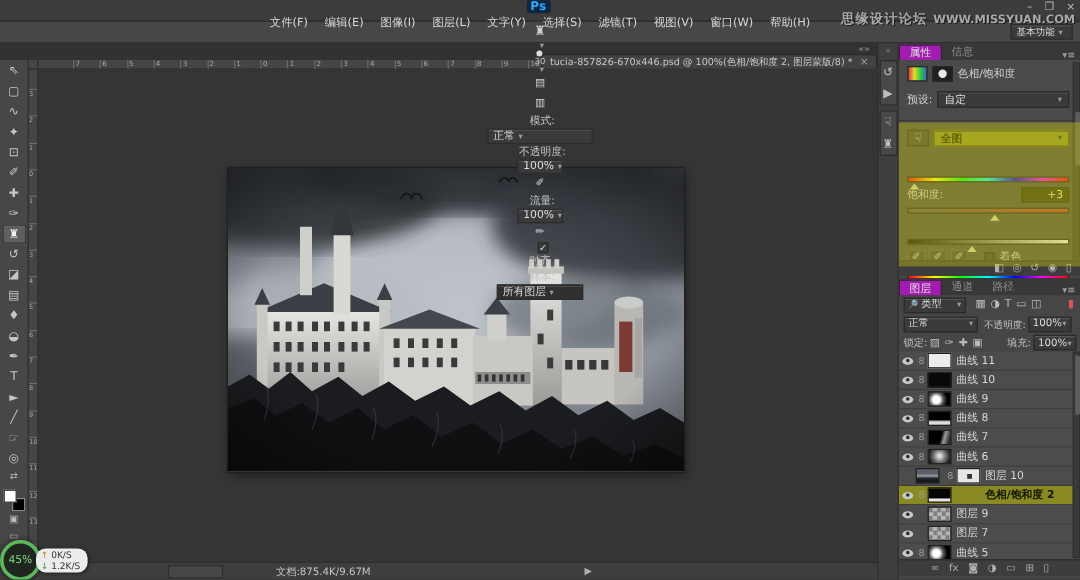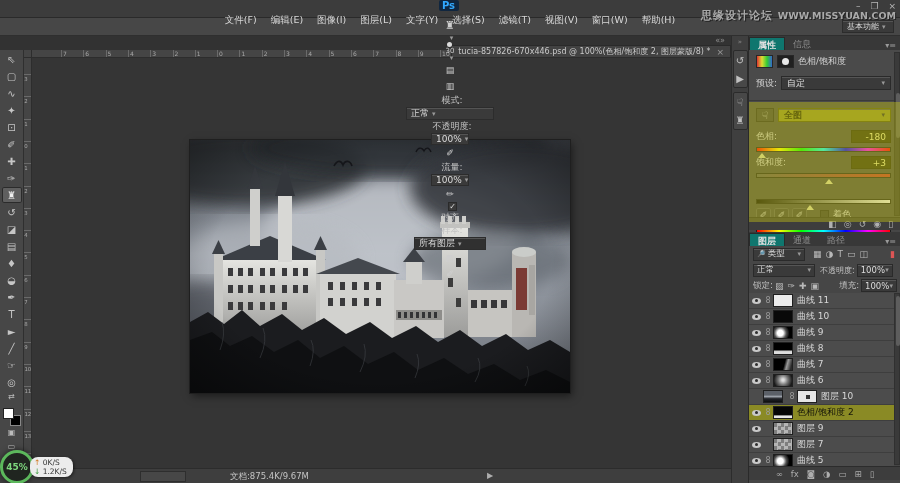--- a/index.html
+++ b/index.html
@@ -72,37 +72,37 @@
   #statusbar { left:0; top:468px; width:731px; height:15px; background:#3e3e3e; border-top:1px solid #2c2c2c; z-index:6; }
   #zoom-field { position:absolute; left:140px; top:2px; width:46px; height:11px; background:#474747;
     border:1px solid #2e2e2e; font-size:8px; color:#bbb; padding:0 3px; line-height:10px;}
   #doc-size { position:absolute; left:230px; top:2px; font-size:8.5px; color:#c4c4c4; }
   #status-arrow { position:absolute; left:487px; top:2px; font-size:8px; color:#aeaeae; }
 
   
   #netwidget { position:absolute; left:0; top:450px; z-index:60; display:flex; align-items:center; }
   #netcircle { width:34px; height:34px; border-radius:50%; background:#202520; border:3px solid #5cb85c;
     box-shadow:0 0 6px rgba(0,0,0,.6); display:flex; align-items:center; justify-content:center;
-    color:#7ed87e; font-size:9px; font-weight:bold; }
+    color:#7ed87e; font-size:9px; font-weight:normal; }
   #netbubble { background:#ececec; border-radius:8px; padding:1px 6px 1px 4px; margin-left:-4px;
     box-shadow:1px 1px 3px rgba(0,0,0,.5); font-size:7.5px; color:#333; line-height:9px; }
   .net-up { color:#d07820; } .net-down { color:#3a9a3a; }
 
   
   #dockstrip { left:731px; top:36px; width:17px; height:447px; background:#3f3f3f; border-left:1px solid #2c2c2c; z-index:8;}
   .dock-group { width:15px; margin:4px auto 0; background:#484848; border:1px solid #2b2b2b; border-radius:2px; }
   .dock-icon { width:100%; height:18px; display:flex; align-items:center; justify-content:center; color:#c0c0c0; font-size:10px; }
   #dock-collapse { text-align:center; color:#8a8a8a; font-size:7px; padding-top:2px; }
 
   
   #rightcol { left:748px; top:36px; width:152px; height:447px; background:#464646; border-left:1px solid #2a2a2a; z-index:9;}
 
   .ptabs { height:14px; background:#383838; display:flex; align-items:flex-end; }
   .ptab { padding:1px 8px; font-size:9px; height:13px; line-height:12px; }
-  .ptab.active { background:#0f766e; color:#e0e0e0; border:1px solid #2a2a2a; border-bottom:none;font-weight:bold; }
+  .ptab.active { background:#a21caf; color:#e0e0e0; border:1px solid #2a2a2a; border-bottom:none; }
   .ptab.inactive { color:#8f8f8f; }
   .ptab-menu { margin-left:auto; color:#9a9a9a; font-size:8px; padding:0 5px; }
 
   
   #props { position:absolute; left:0; top:0; width:152px; height:194px; background:#4a4a4a; }
   #props-content { position:absolute; left:0; top:14px; right:0; bottom:0; }
   .prow { position:absolute; left:7px; right:10px; display:flex; align-items:center; }
   .mini-thumb { width:17px; height:13px; border:1px solid #272727; margin-right:4px; }
   #adj-thumb { background:linear-gradient(90deg,#d33,#dd3,#3c3,#36c); }
   #mask-thumb { background:#202020; display:flex; align-items:center; justify-content:center; }
@@ -141,21 +141,21 @@
   #lp-filter { top:14px; height:16px; }
   #lp-blend { top:30px; height:16px; }
   #lp-lock { top:46px; height:15px; font-size:8.5px; color:#c0c0c0; }
   .lp-box { background:#3a3a3a; border:1px solid #2a2a2a; box-shadow:inset 0 1px 0 #555; height:13px;
     display:flex; align-items:center; font-size:8.5px; color:#dcdcdc; padding:0 3px; }
   .lp-icon { color:#b9b9b9; font-size:9px; margin:0 2px; }
   #layers-list { position:absolute; left:0; top:61px; right:7px; bottom:17px; overflow:hidden; }
   .lrow { position:absolute; left:0; width:100%; height:16px; display:flex; align-items:center;
     border-bottom:1px solid #3e3e3e; background:#4c4c4c; }
   .lrow.selected { background:#8a8a25; }
-  .lrow.selected .lname { color:#15150a; font-weight:normal; }
+  .lrow.selected .lname { color:#15150a; font-weight:bold;margin-left:24px; }
   .eyeb { width:14px; display:flex; justify-content:center; }
   .eye { width:9px; height:6px; border-radius:50%; background:#c9c9c9; position:relative; }
   .eye::after { content:""; position:absolute; left:3px; top:1.5px; width:3px; height:3px; border-radius:50%; background:#2e2e2e; }
   .chain { width:10px; text-align:center; color:#9c9c9c; font-size:8px; }
   .th { width:20px; height:13px; border:1px solid #1f1f1f; margin-right:4px; flex:none; }
   .lname { font-size:9px; color:#d8d8d8; white-space:nowrap; }
   .th-white { background:#ececec; }
   .th-black { background:#090909; }
   .th-blob  { background:radial-gradient(circle at 35% 55%, #fff 22%, #555 45%, #000 70%); }
   .th-stripbl { background:linear-gradient(0deg,#ddd 22%,#000 40%); }
@@ -578,24 +578,20 @@
           </div>
         </div>
         <div style="position:absolute;left:0;top:50px;width:100%;border-top:1px solid #3a3a3a"></div>
         <div class="prow" style="top:58px">
           <span id="hand-icon-box">☟</span>
           <div class="p-box" id="channel-box">
             <span>全图</span>
               <span class="p-caret">▾</span>
           </div>
         </div>
-        <div class="prow" style="top:80px">
-          <span class="p-label">色相:</span>
-          <span class="p-value">-180</span>
-        </div>
         <div class="p-slider" id="hue-track" style="top:97px">
           <i class="p-marker" id="hue-marker" style="left: 1%;"></i>
         </div>
         <div class="prow" style="top:106px">
           <span class="p-label">饱和度:</span>
           <span class="p-value">+3</span>
         </div>
         <div class="p-slider" id="sat-track" style="top:123px">
           <i class="p-marker" id="sat-marker" style="left: 51%;"></i>
         </div>

